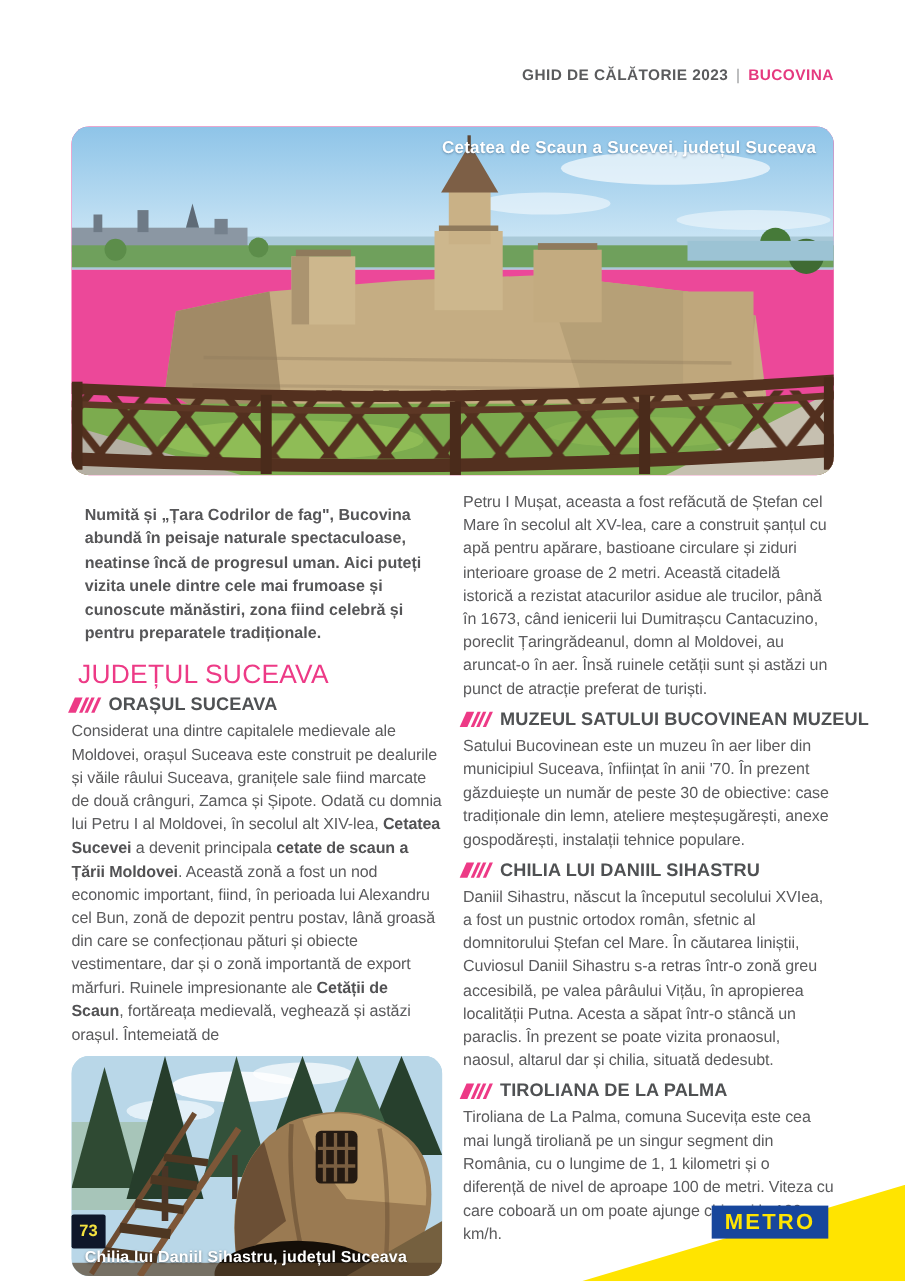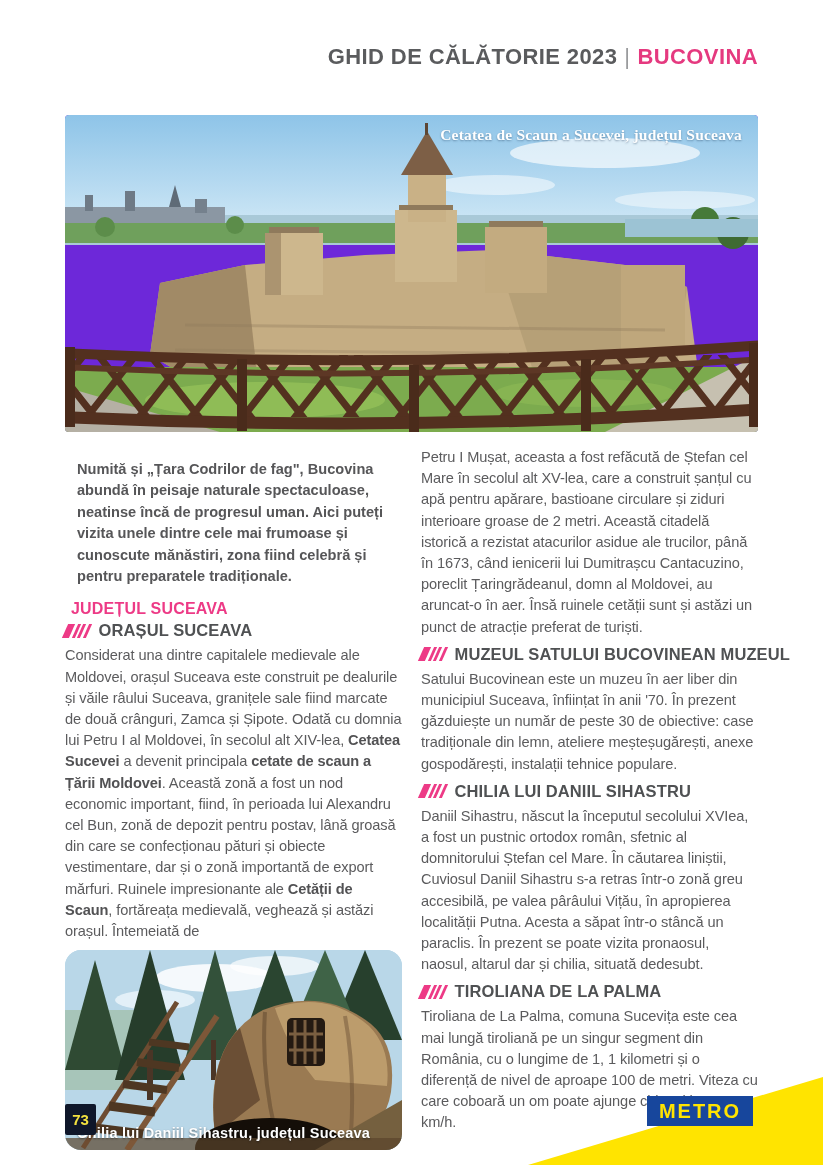--- a/index.html
+++ b/index.html
@@ -2,44 +2,44 @@
 <html><head>
 <meta charset="utf-8">
 <style>
   html,body{margin:0;padding:0;background:#ffffff;}
   .page{
     position:relative;width:823px;height:1165px;background:#ffffff;overflow:hidden;
     font-family:"Liberation Sans", sans-serif;color:#58585a;
   }
   
   .header{
-    position:absolute;top:44px;right:65px;font-size:22px;letter-spacing:.4px;
+    position:absolute;top:60px;right:65px;font-size:14px;letter-spacing:.4px;
     color:#5a5b5d;font-weight:600;white-space:nowrap;
   }
   .header .h-div{color:#9a9b9d;margin:0 7px;font-weight:400;}
   .header .h-region{color:#e5397f;font-weight:800;}
   
   .hero{
     position:absolute;left:65px;top:115px;width:693px;height:317px;
-    border-radius:4px;overflow:hidden;background:#6d28d9;font-family:Liberation Serif, serif;
+    border-radius:16px;overflow:hidden;background:#ec4899;
   }
   .hero svg{display:block;}
   .hero-caption{
     position:absolute;top:11px;right:16px;color:#ffffff;font-weight:700;
     font-size:15.5px;text-shadow:0 1px 2px rgba(30,60,90,.45);letter-spacing:.2px;
   }
   
   .columns{position:absolute;left:65px;top:447px;width:693px;display:flex;gap:19px;}
   .col-left{width:337px;}
   .col-right{width:337px;}
   .intro{
     margin:12px;font-size:14.6px;line-height:21.4px;font-weight:700;color:#565658;
   }
   .county-title{
-    margin:13px 0 2px 6px;font-size:16px;font-weight:700;color:#ed3a86;letter-spacing:.2px;
+    margin:13px 0 2px 6px;font-size:24px;font-weight:400;color:#ed3a86;letter-spacing:.2px;
   }
   .sec-heading{
     display:flex;align-items:center;gap:7px;font-size:16.5px;font-weight:800;
     color:#4f5153;margin:3px 0 5px 0;letter-spacing:.1px;white-space:nowrap;
   }
   .col-right .sec-heading{margin-top:7px;}
   .slashes{display:inline-flex;align-items:center;height:14px;}
   .slashes i{display:inline-block;height:14px;background:#ed3a86;transform:skewX(-24deg);margin-right:2.5px;}
   .slashes i:first-child{width:7px;}
   .slashes i:nth-child(n+2){width:3.2px;}

